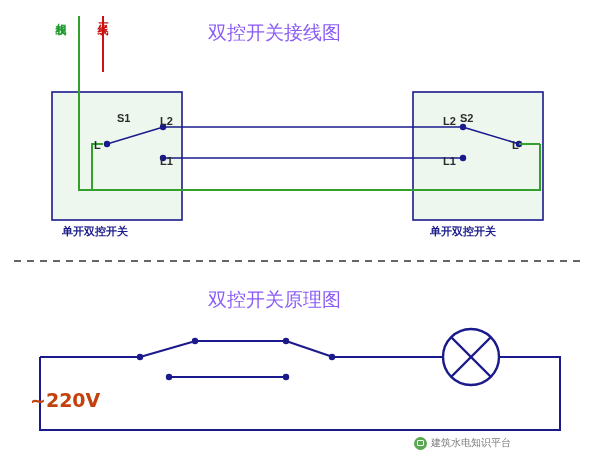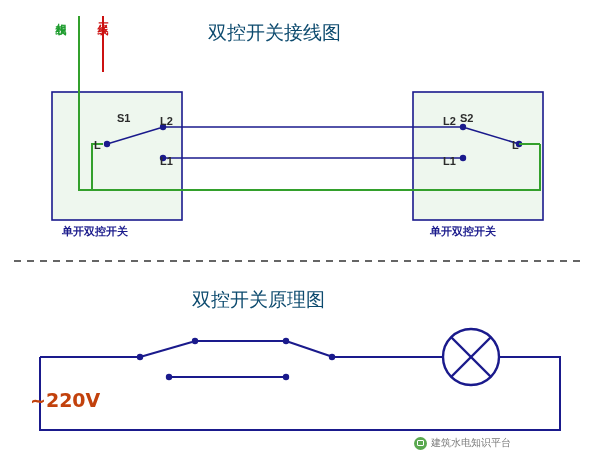--- a/index.html
+++ b/index.html
@@ -6,21 +6,21 @@
   body{
     width:600px;height:471px;
     background:#ffffff;
     font-family:"Liberation Sans","DejaVu Sans",sans-serif;
     position:relative;
     overflow:hidden;
   }
   .canvas{position:absolute;left:0;top:0;width:600px;height:471px;}
   .lbl{position:absolute;white-space:nowrap;font-weight:bold;}
   .title{
-    font-size:19px;color:#0c4a6e;font-weight:400;
+    font-size:19px;color:#8b5cf6;font-weight:400;
     font-family:"DejaVu Sans","Liberation Sans",sans-serif;
   }
   .small-label{font-size:11px;color:#2b2b2b;}
   .blue-label{font-size:11px;color:#1a1a8c;font-weight:bold;}
   .vert-label{
     font-size:11px;
     writing-mode:vertical-rl;
     text-orientation:upright;
     letter-spacing:1px;
   }
@@ -111,20 +111,20 @@
 <div class="lbl small-label" style="left:160px;top:155px;">L1</div>
 
 <div class="lbl small-label" style="left:460px;top:112px;">S2</div>
 <div class="lbl small-label" style="left:512px;top:139px;">L</div>
 <div class="lbl small-label" style="left:443px;top:115px;">L2</div>
 <div class="lbl small-label" style="left:443px;top:155px;">L1</div>
 
 <div class="lbl blue-label" style="left:62px;top:224px;">单开双控开关</div>
 <div class="lbl blue-label" style="left:430px;top:224px;">单开双控开关</div>
 
-<div class="lbl title" style="left:192px;top:287px;">双控开关原理图</div>
+<div class="lbl title" style="left:208px;top:287px;">双控开关原理图</div>
 
 <div class="lbl volt" style="left:30px;top:389px;">~220V</div>
 
 <div class="wm" style="left:414px;top:436px;">
   <span class="wm-logo"></span>
   <span class="wm-text">建筑水电知识平台</span>
 </div>
 
 </body></html>

